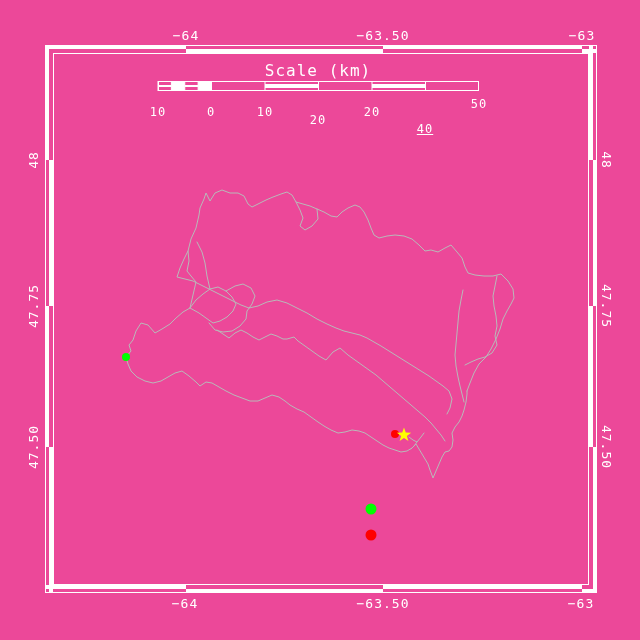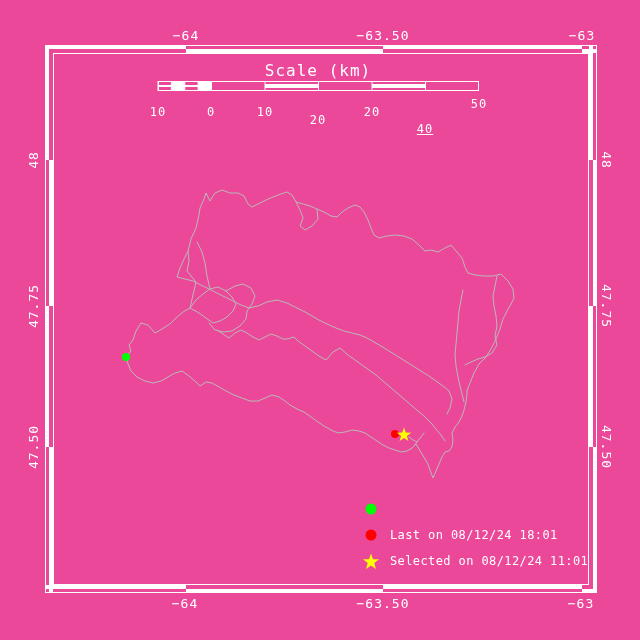--- a/index.html
+++ b/index.html
@@ -104,22 +104,15 @@
   <div id="legend">
     <div class="legend-row">
       <span class="legend-marker"><svg width="26" height="22">
             <circle cx="13" cy="11" r="5.5" fill="#00ff00"></circle>
           </svg></span>
     </div>
     <div class="legend-row">
       <span class="legend-marker"><svg width="26" height="22">
             <circle cx="13" cy="11" r="5.5" fill="#ff0000"></circle>
           </svg></span>
-      <span class="legend-label">Last on 08/12/24 18:01</span>
-    </div>
-    <div class="legend-row">
-      <span class="legend-marker"><svg width="26" height="22">
-            <polygon points="13.00,3.50 15.00,9.25 21.08,9.37 16.23,13.05 18.00,18.88 13.00,15.40 8.00,18.88 9.77,13.05 4.92,9.37 11.00,9.25" fill="#ffff00"></polygon>
-          </svg></span>
-      <span class="legend-label">Selected on 08/12/24 11:01</span>
     </div>
   </div>
 </div>
 
 </body></html>

